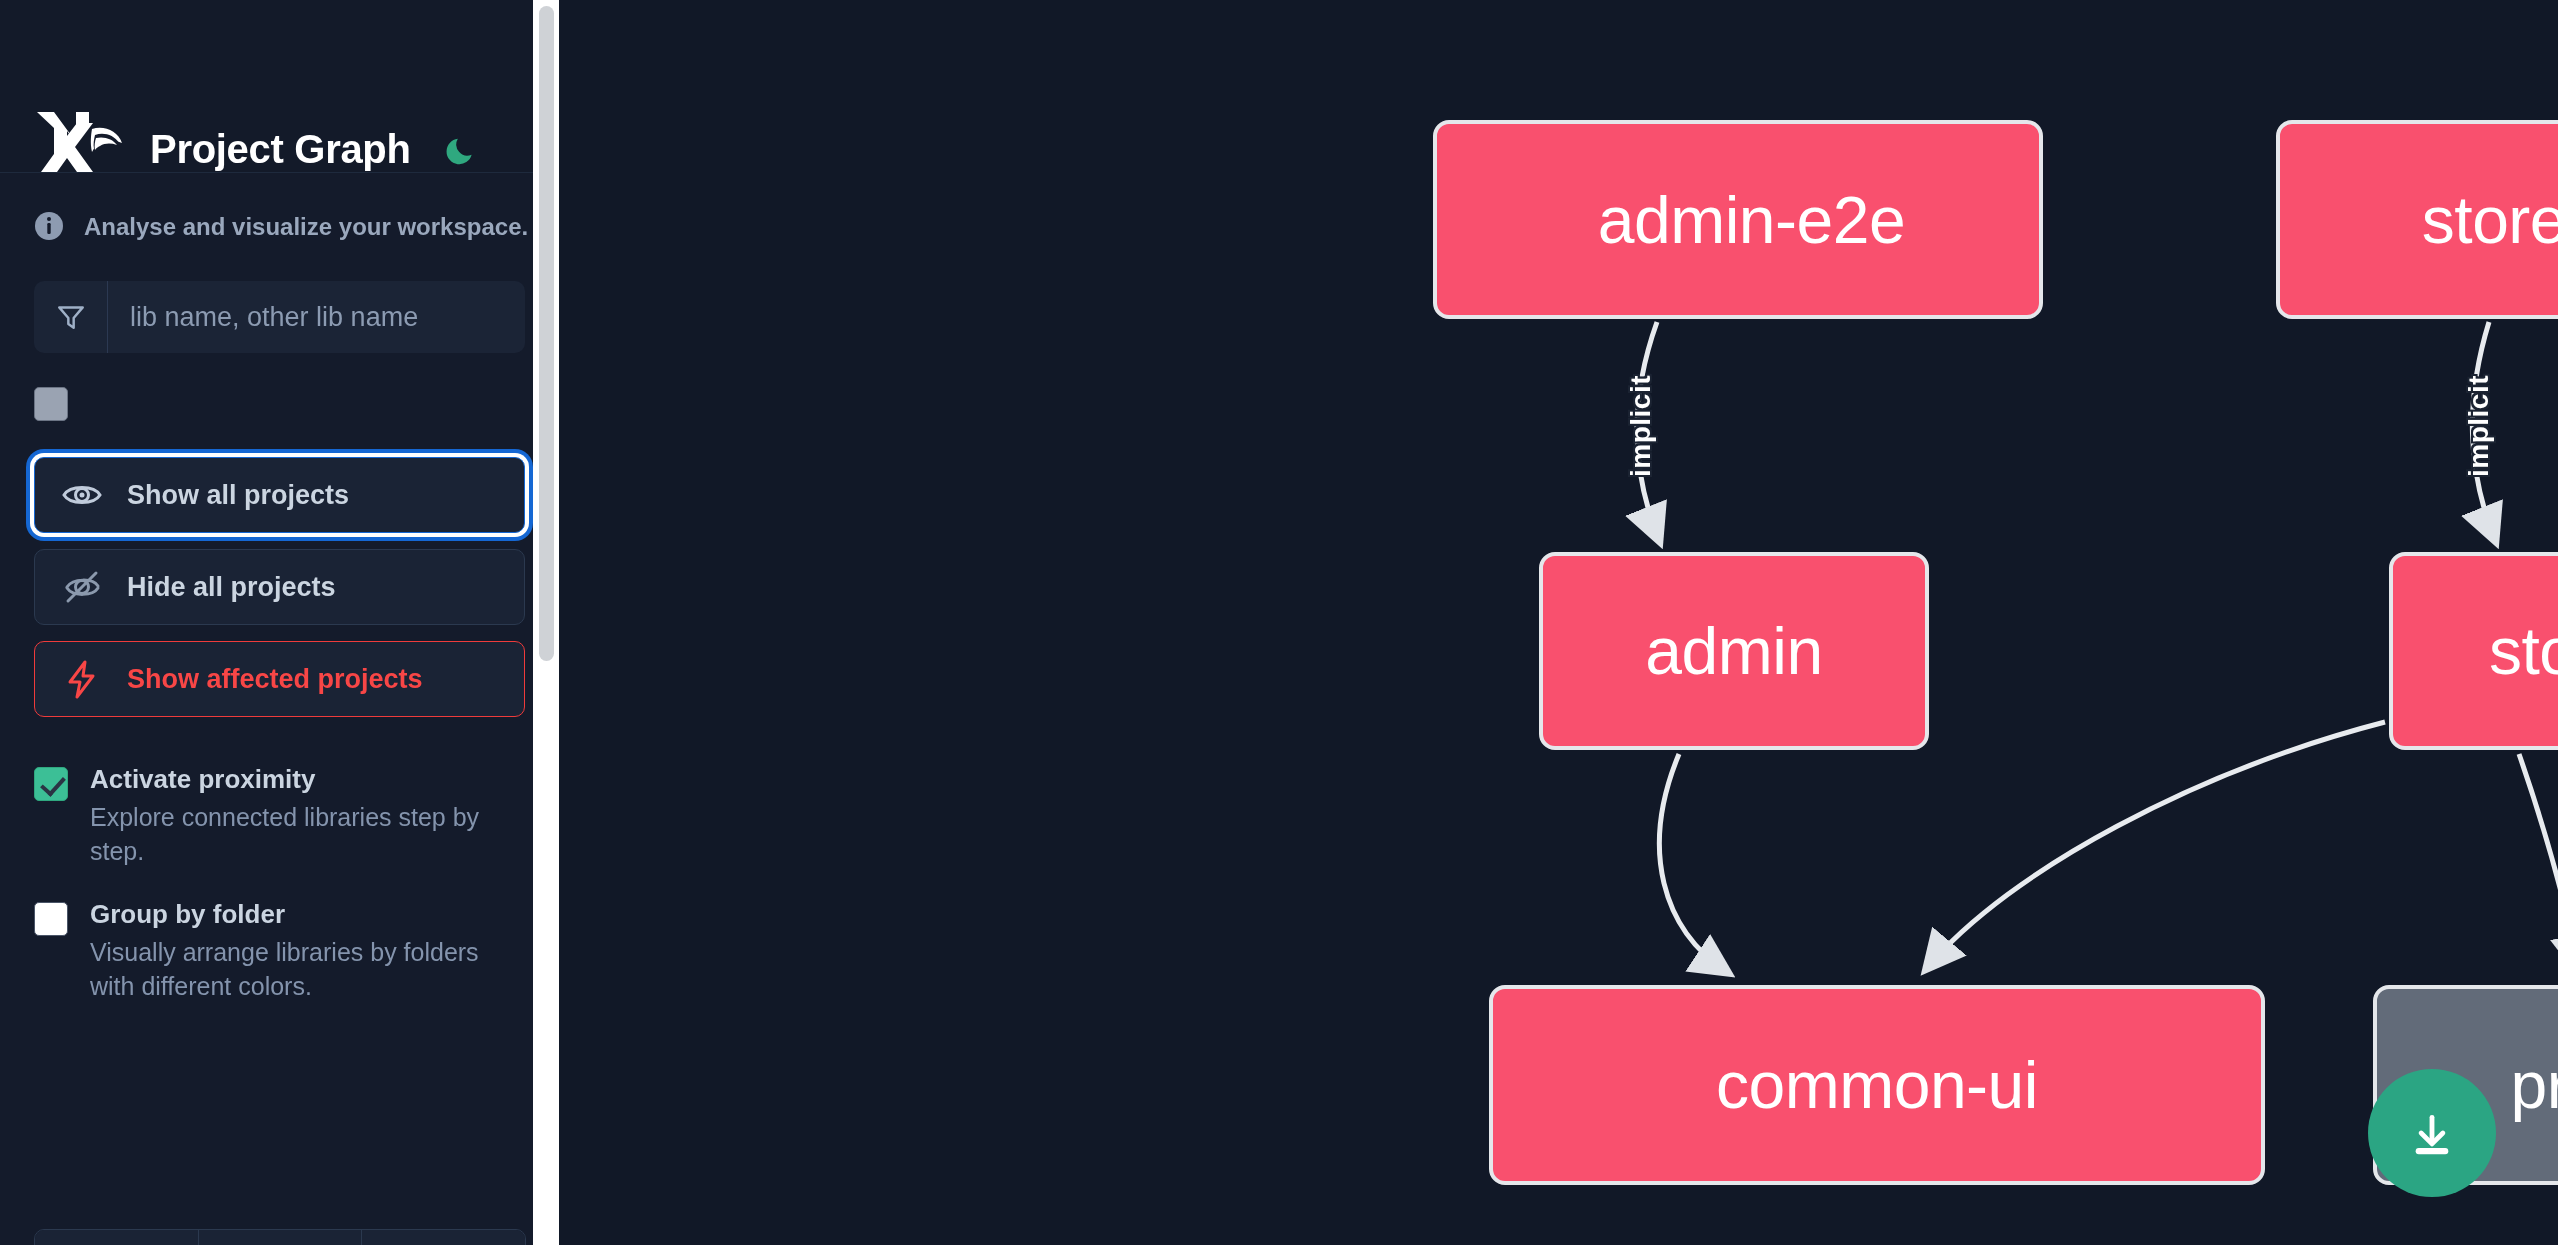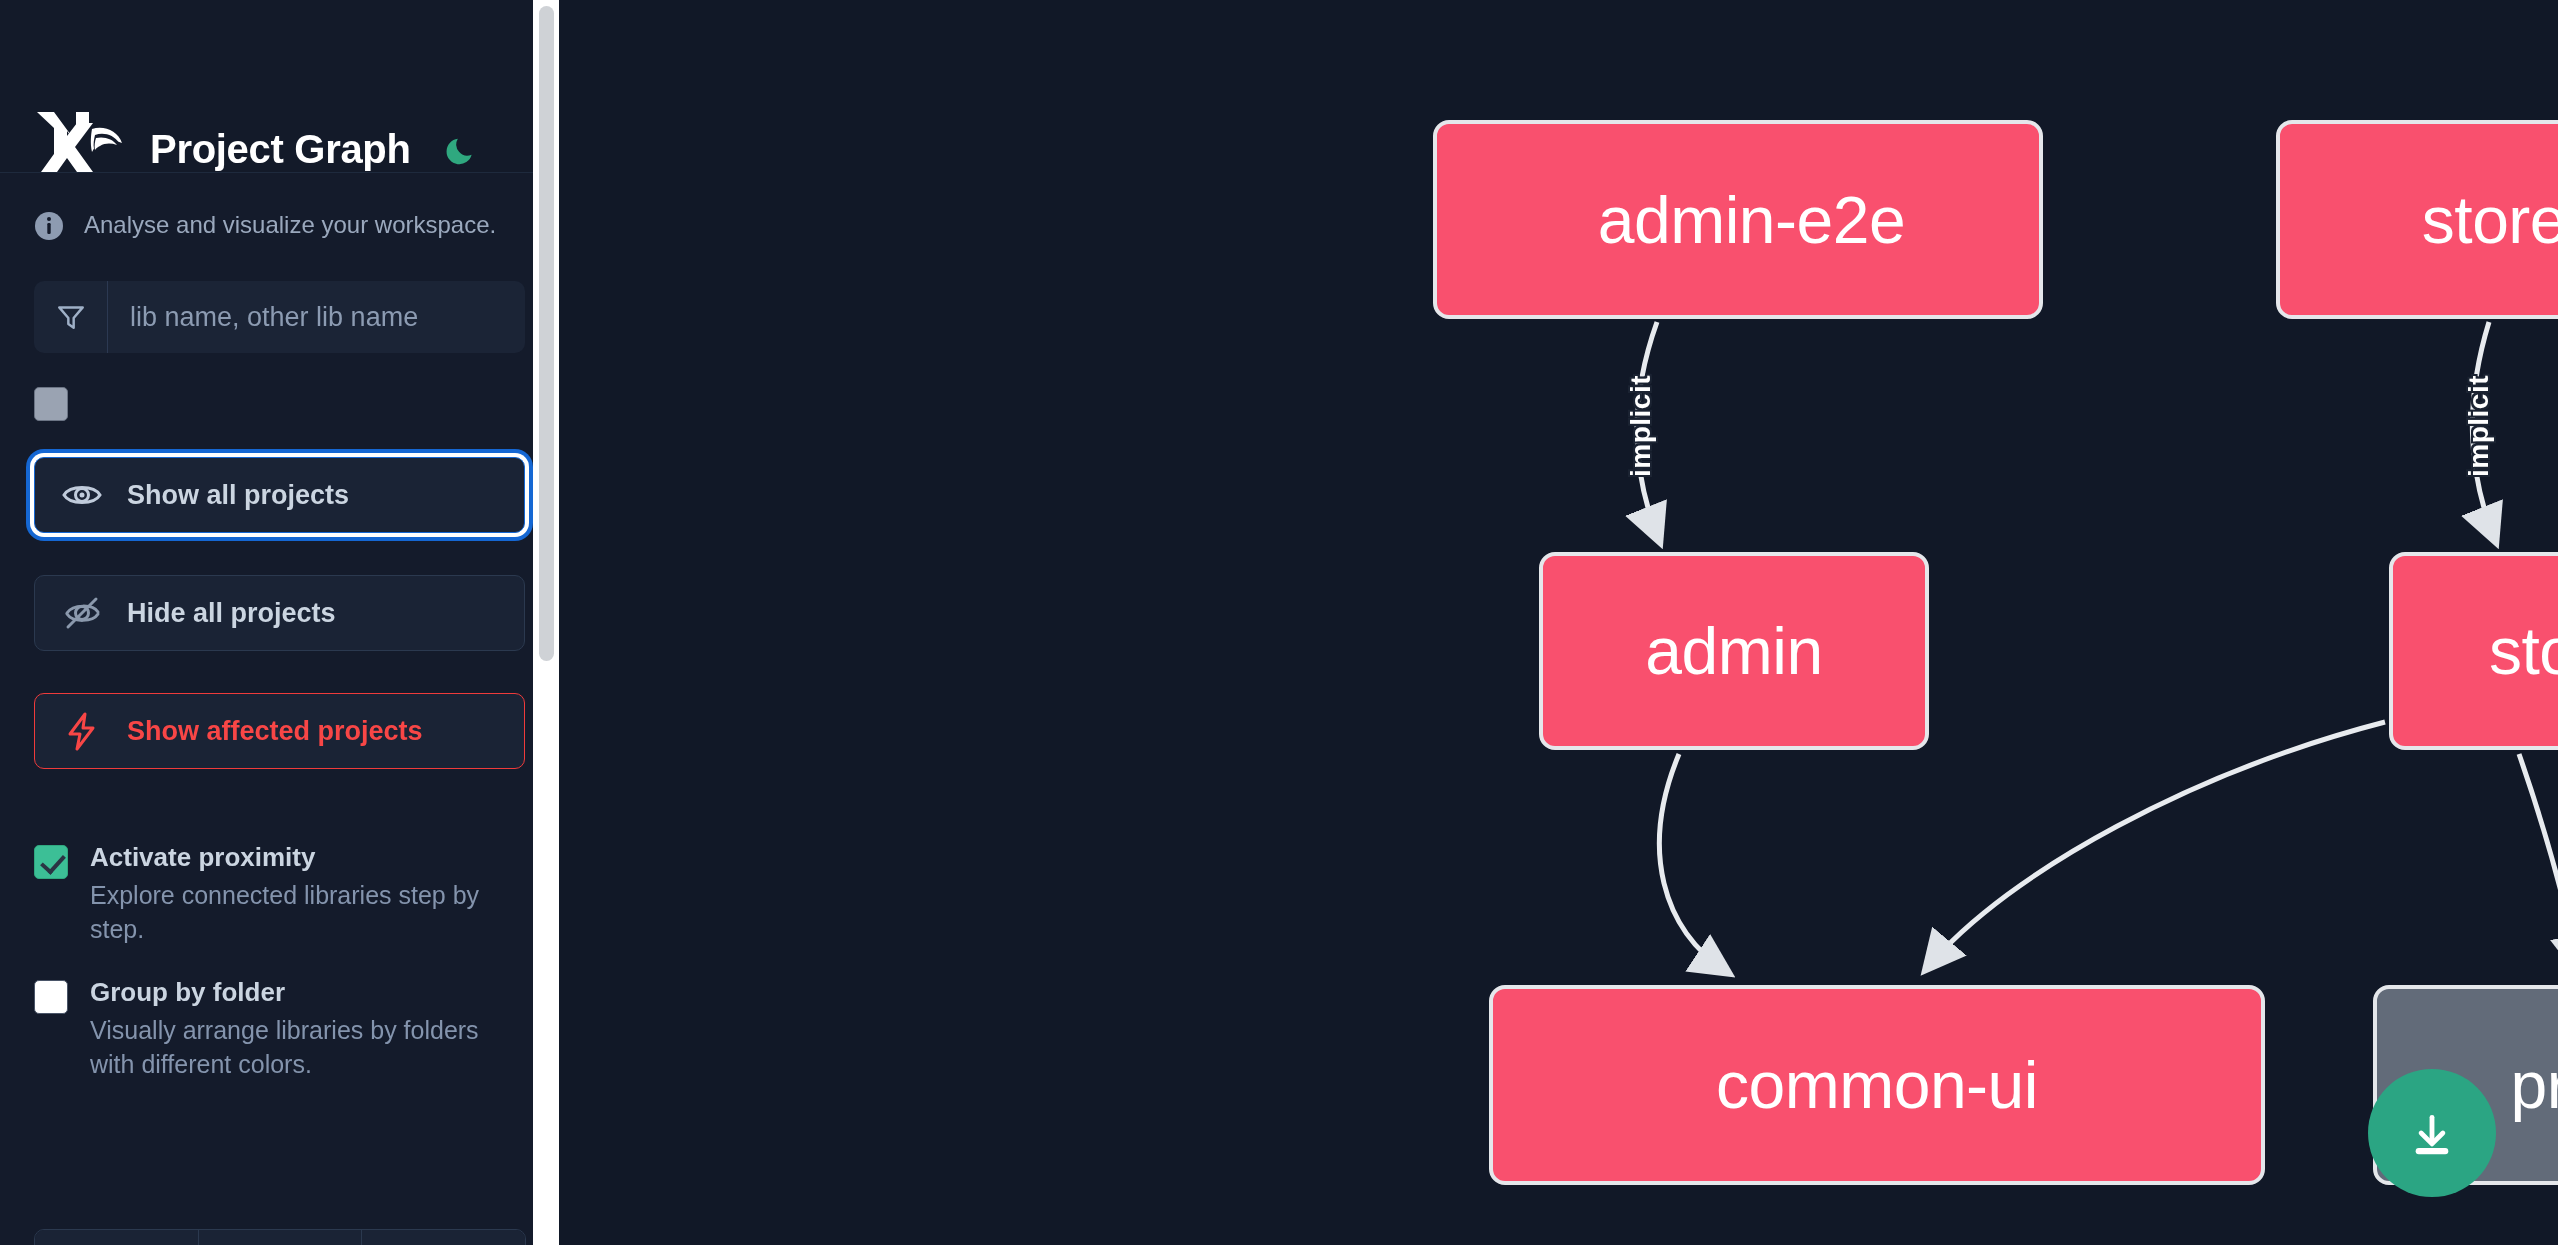--- a/index.html
+++ b/index.html
@@ -59,22 +59,23 @@
     width: 44px;
     height: 44px;
     display: flex;
     align-items: center;
     justify-content: center;
     cursor: pointer;
   }
 
   .info-row {
     display: flex;
-    align-items: flex-start;
+    align-items: flex-end;
     padding: 38px 39px 30px 34px;
+    font-weight: bold;
   }
 
   .info-icon {
     width: 30px;
     height: 30px;
     flex: 0 0 30px;
     margin-right: 20px;
   }
 
   .info-text {
@@ -158,21 +159,21 @@
   }
 
   .btn-stack { padding: 36px 34px 0 34px; }
 
   .gbtn {
     display: flex;
     align-items: center;
     height: 76px;
     border-radius: 10px;
     padding: 0 26px;
-    margin-bottom: 42px;
+    margin-bottom: 16px;
     background: #1a2335;
     border: 1px solid #2b394f;
     cursor: pointer;
     font-size: 27px;
     font-weight: bold;
     color: #cbd5e1;
   }
   .gbtn .bico {
     width: 42px; height: 42px; flex: 0 0 42px;
     margin-right: 24px;

